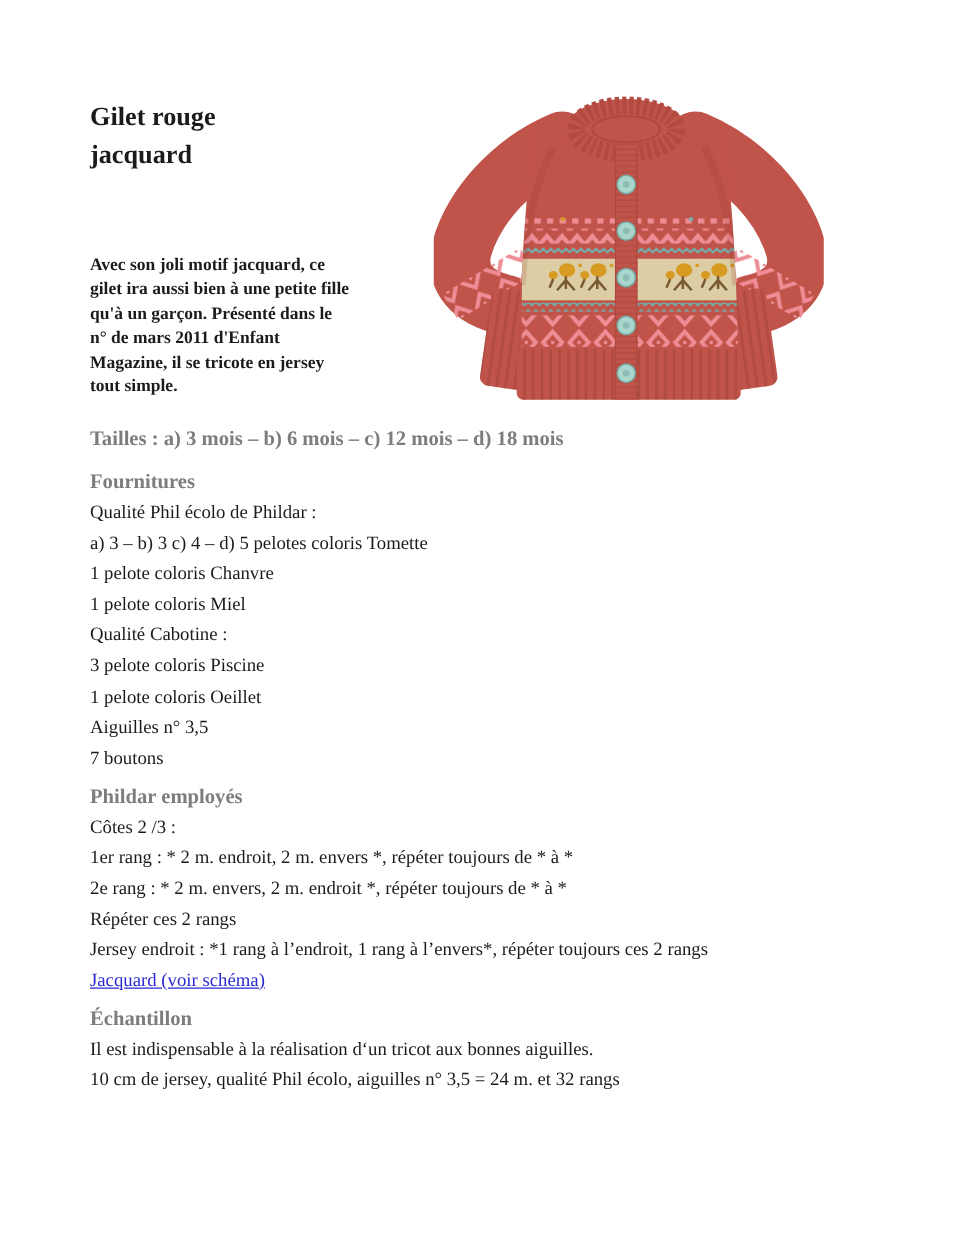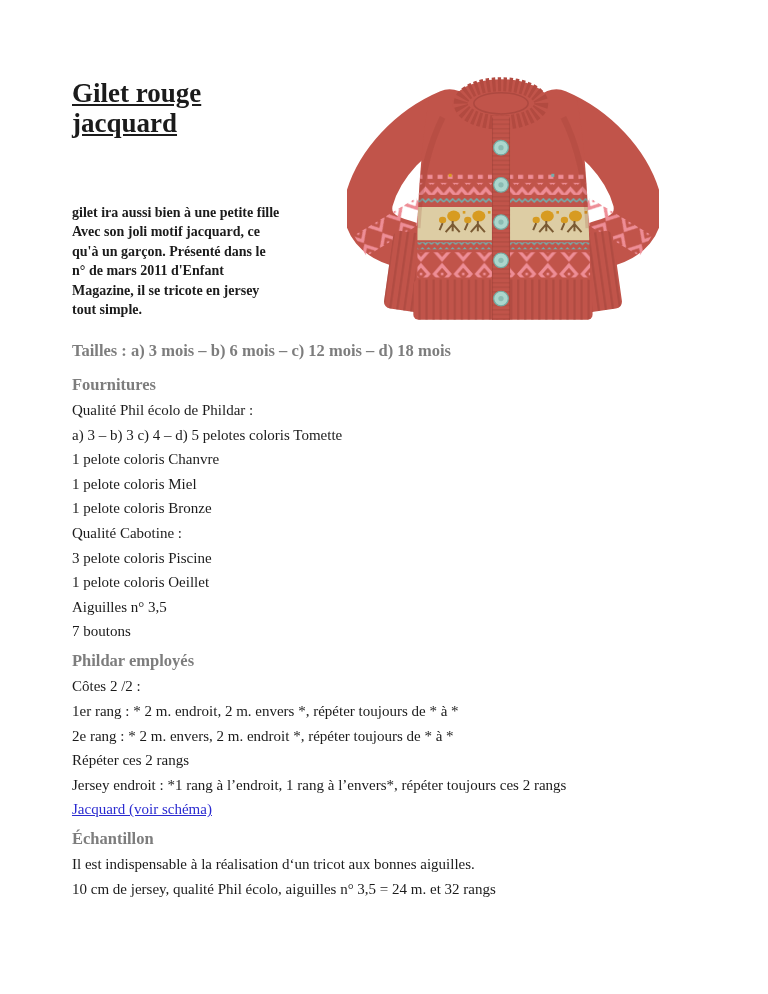--- a/index.html
+++ b/index.html
@@ -10,21 +10,21 @@
   }
   html,body{margin:0;padding:0;}
   body{
     width:768px;height:994px;background:#ffffff;position:relative;
     font-family:"Liberation Serif", serif; color:var(--ink,#1b1b1b);
     overflow:hidden;
   }
   .page{position:absolute;inset:0;}
   h1{
     position:absolute;left:72px;top:78px;margin:0;width:280px;
-    font-size:27px;line-height:30px;font-weight:bold;color:var(--ink,#1b1b1b);text-decoration:underline;
+    font-size:21px;line-height:30px;font-weight:bold;color:var(--ink,#1b1b1b);
   }
   .tline{display:block;}
   .photo{
     position:absolute;left:347px;top:77px;width:312px;height:258px;margin:0;
   }
   .photo svg{display:block;width:100%;height:100%;}
   .intro{
     position:absolute;left:72px;top:203px;width:245px;margin:0;
     font-weight:bold;font-size:14px;line-height:19.4px;color:var(--ink,#1b1b1b);
   }
@@ -169,45 +169,44 @@
         </g>
         <g>
           <circle cx="153" cy="220" r="7.3" class="f-btn s-btn" stroke-width="1.2"></circle>
           <circle cx="153" cy="220" r="2.6" style="fill:var(--button-edge,#74aaa2)" opacity="0.6"></circle>
         </g>
       </g>
     </svg>
   </figure>
 
   <p class="intro">
+    <span class="iline">Avec son joli motif jacquard, ce</span>
     <span class="iline">gilet ira aussi bien à une petite fille</span>
-    <span class="iline">Avec son joli motif jacquard, ce</span>
     <span class="iline">qu'à un garçon. Présenté dans le</span>
     <span class="iline">n° de mars 2011 d'Enfant</span>
     <span class="iline">Magazine, il se tricote en jersey</span>
     <span class="iline">tout simple.</span>
   </p>
 
   <div class="content">
     <p class="sizes">Tailles : a) 3 mois – b) 6 mois – c) 12 mois – d) 18 mois</p>
 
     <h2>Fournitures</h2>
     <p class="line">Qualité Phil écolo de Phildar :</p>
     <p class="line">a) 3 – b) 3 c) 4 – d) 5 pelotes coloris Tomette</p>
     <p class="line">1 pelote coloris Chanvre</p>
     <p class="line">1 pelote coloris Miel</p>
-    <p class="line">1 pelote coloris Bronze</p>
     <p class="line">Qualité Cabotine :</p>
     <p class="line">3 pelote coloris Piscine</p>
     <p class="line">1 pelote coloris Oeillet</p>
     <p class="line">Aiguilles n° 3,5</p>
     <p class="line">7 boutons</p>
 
     <h2>Phildar employés</h2>
-    <p class="line">Côtes 2 /2 :</p>
+    <p class="line">Côtes 2 /3 :</p>
     <p class="line">1er rang : * 2 m. endroit, 2 m. envers *, répéter toujours de * à *</p>
     <p class="line">2e rang : * 2 m. envers, 2 m. endroit *, répéter toujours de * à *</p>
     <p class="line">Répéter ces 2 rangs</p>
     <p class="line">Jersey endroit : *1 rang à l’endroit, 1 rang à l’envers*, répéter toujours ces 2 rangs</p>
     <p class="line">
       <a href="#">Jacquard (voir schéma) </a>
     </p>
 
     <h2>Échantillon</h2>
     <p class="line">Il est indispensable à la réalisation d‘un tricot aux bonnes aiguilles.</p>

